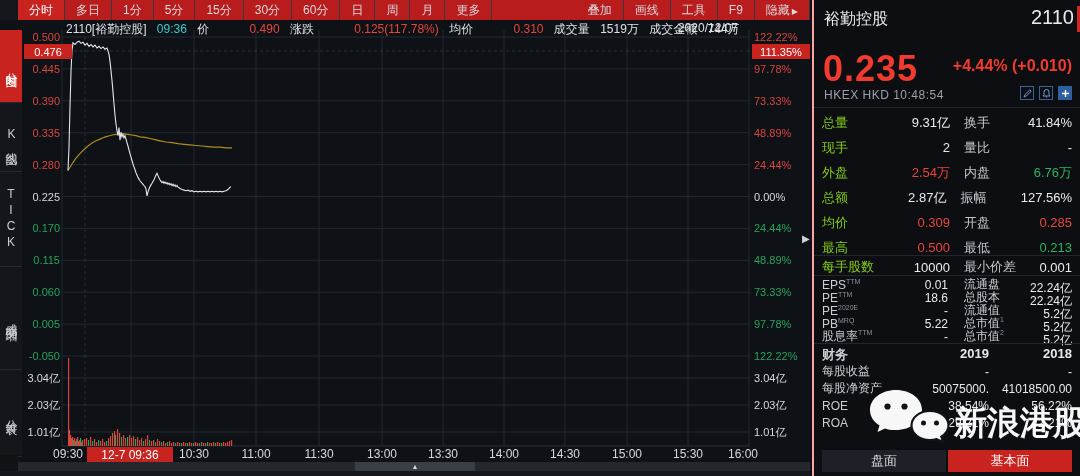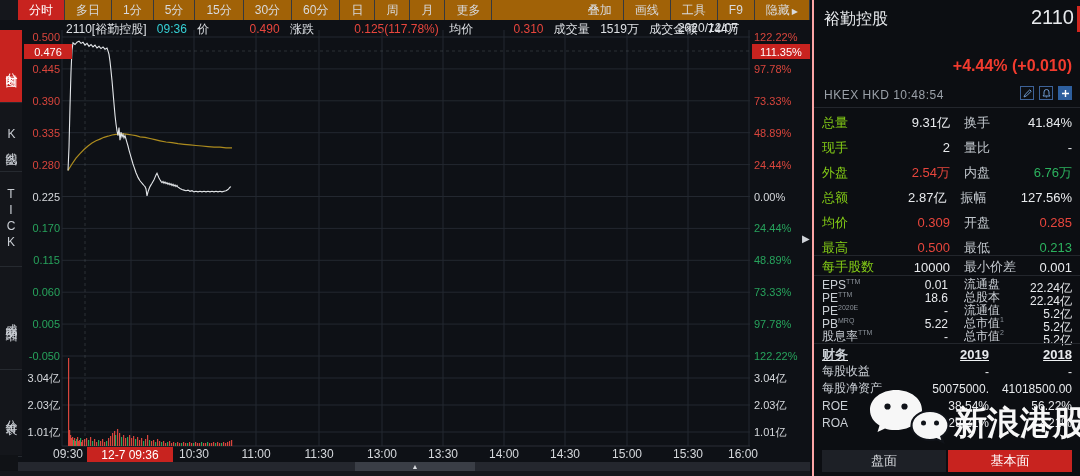--- a/index.html
+++ b/index.html
@@ -1,20 +1,20 @@
 <!DOCTYPE html>
 <html><head>
 <meta charset="utf-8">
 <style>
   html,body{margin:0;padding:0;background:#000;}
   #app{position:relative;width:1080px;height:476px;background:#0e1116;overflow:hidden;
        font-family:"Liberation Sans","DejaVu Sans",sans-serif;color:#d6d9dd;
        -webkit-font-smoothing:antialiased;}
   
-  .topbar{position:absolute;left:0;top:0;width:810px;height:20px;background:#a16207;display:flex;align-items:stretch;font-size:12px;}
+  .topbar{position:absolute;left:0;top:0;width:810px;height:20px;background:#b91c1c;display:flex;align-items:stretch;font-size:12px;}
   .tb-corner{width:18px;background:#15171c;}
   .tb-tab{padding:0 11px;line-height:20px;color:#d8dade;border-right:1px solid #35393f;cursor:default;white-space:nowrap;}
   .tb-tab.active{background:#c8231f;color:#fff;}
   .tb-spacer{flex:1;border-right:none;}
   .tb-arrow{font-size:8px;margin-left:2px;}
   
   .chead{position:absolute;left:66px;top:21px;width:744px;height:17px;font-size:12px;white-space:nowrap;}
   .chead span{margin-right:7px;}
   .c-red{color:#e8463d;padding-left:30px;} .c-cyan{color:#35cfd4;} .c-wht{color:#dde0e4;}
   .chead .date{position:absolute;right:72px;top:0;margin:0;color:#dde0e4;}
@@ -53,21 +53,21 @@
   .vr{color:#e8463d !important;} .vg{color:#2cb25e !important;}
   .lot{top:258px;} .lot .s-row{height:18px;}
   .metrics{position:absolute;left:8px;right:8px;top:278px;}
   .m-row{display:flex;height:13px;align-items:center;font-size:12px;}
   .m-l{width:66px;color:#c9ced4;white-space:nowrap;}
   .m-l sup,.m-l2 sup{font-size:7px;color:#8a9098;}
   .m-v{width:60px;text-align:right;color:#e8eaed;}
   .m-l2{width:64px;margin-left:16px;color:#c9ced4;white-space:nowrap;}
   .m-v2{flex:1;text-align:right;color:#e8eaed;margin-top:7px;}
   .fin{position:absolute;left:8px;right:8px;top:346px;}
-  .f-head{display:flex;height:17px;font-size:13px;font-weight:bold;color:#f0f2f4;align-items:center;text-decoration:underline;}
+  .f-head{display:flex;height:17px;font-size:13px;font-weight:bold;color:#f0f2f4;align-items:flex-start;}
   .f-row{display:flex;height:17px;font-size:12px;align-items:center;}
   .f-l{width:80px;color:#c9ced4;} .f-v1{width:87px;text-align:right;color:#e8eaed;} .f-v2{flex:1;text-align:right;color:#e8eaed;}
   .ptabs{position:absolute;left:8px;right:8px;bottom:4px;height:22px;display:flex;}
   .ptab{flex:1;display:flex;align-items:center;justify-content:center;font-size:13px;background:#1d2026;color:#d5d8dc;margin-right:2px;}
   .ptab:last-child{margin-right:0;}
   .ptab.active{background:#c8231f;color:#fff;}
   .watermark{position:absolute;left:866px;top:386px;pointer-events:none;opacity:.97;}
 </style>
 </head>
 <body>
@@ -299,20 +299,21 @@
       <span>▲</span>
     </div>
   </div>
   <div class="bottomstrip"></div>
   <div class="panel-arrow">▶</div>
 
   <div class="panel">
     <div class="p-name">裕勤控股</div>
     <div class="p-code">2110</div>
     <div class="p-redbar"></div>
+    <div class="p-price">0.235</div>
     <div class="p-chg">+4.44% (+0.010)</div>
     <div class="p-sub">HKEX  HKD  10:48:54</div>
     <div class="p-icons">
       <div class="p-ic">
         <svg width="9" height="9" viewBox="0 0 9 9">
             <path d="M1 8 L2.2 5.4 L6.8 0.8 L8.2 2.2 L3.6 6.8 Z" fill="none" stroke="#6f9bd1" stroke-width="1"></path>
           </svg>
       </div>
       <div class="p-ic">
         <svg width="9" height="9" viewBox="0 0 9 9">

